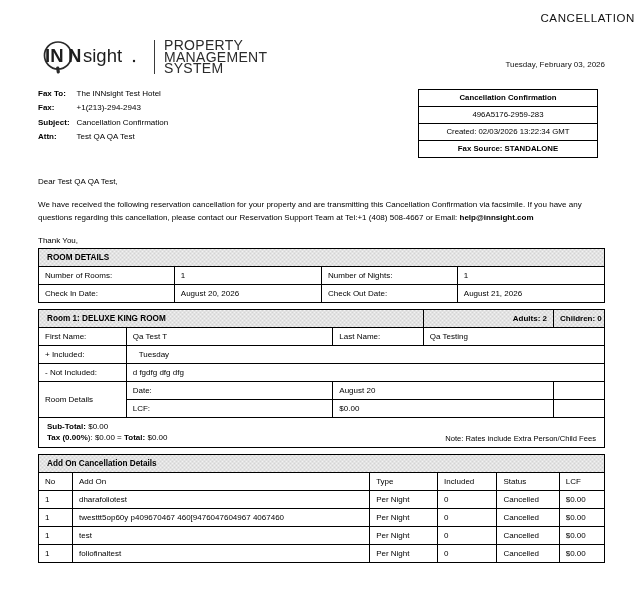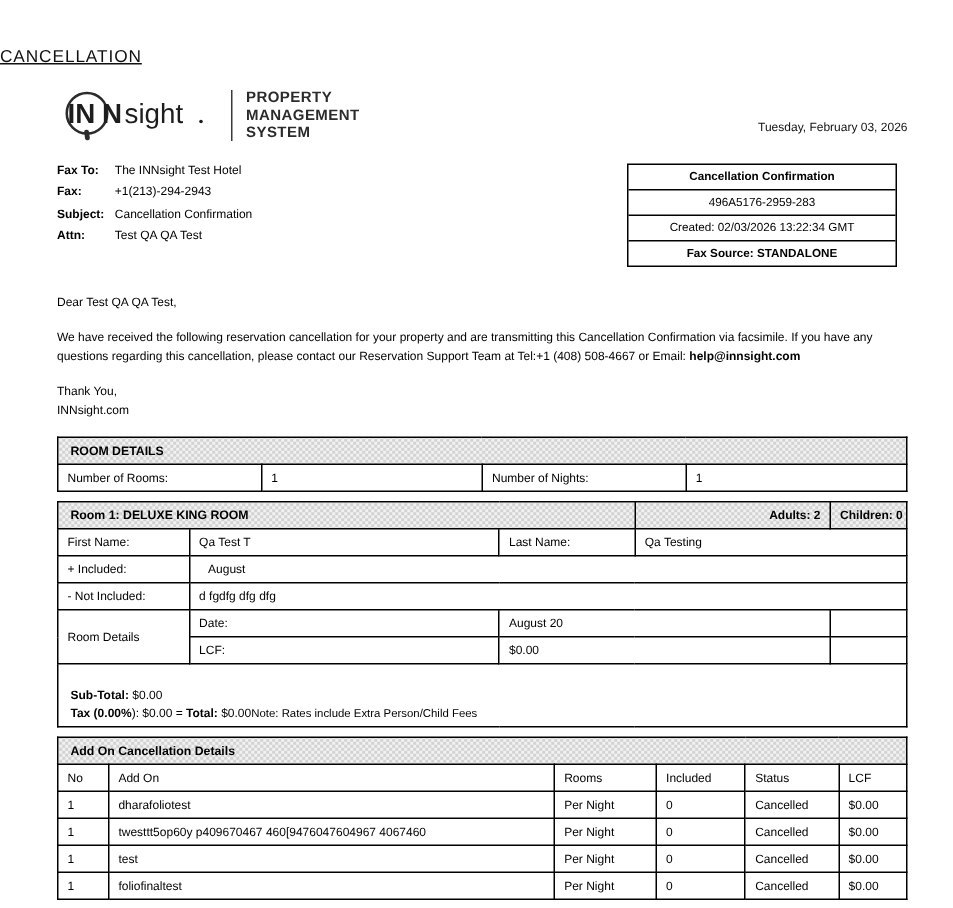--- a/index.html
+++ b/index.html
@@ -18,26 +18,25 @@
   }
   .page {
     width: 635px;
     height: 605px;
     position: relative;
     box-sizing: border-box;
   }
 
   
   .doc-title {
-    text-align: left;
+    text-align: right;
     font-size: 11.5px;
     letter-spacing: 0.6px;
-    padding-top: 32px;
+    padding-top: 12px;
     color: #111;
-    text-decoration: underline;
   }
 
   
   .header-row {
     display: flex;
     align-items: flex-start;
     padding: 16px 30px 0 38px;
   }
   .logo-block {
     display: flex;
@@ -50,22 +49,22 @@
     height: 34px;
   }
   .logo-svg { display:block; }
   .logo-divider {
     width: 1px;
     background: #3a3a3a;
     height: 34px;
     margin: 0 9px 0 6px;
   }
   .logo-words {
-    font-size: 10px;
-    font-weight: bold;
+    font-size: 14px;
+    font-weight: normal;
     line-height: 11.6px;
     letter-spacing: 0.3px;
     color: #2b2b2b;
   }
   .header-spacer { flex: 1 1 auto; }
   .doc-date {
     font-size: 8px;
     padding-top: 20px;
     white-space: nowrap;
     color: #111;
@@ -147,24 +146,23 @@
     font-weight: bold !important;
     font-size: 8.2px !important;
     padding: 3px 8px !important;
   }
   .room-head-cell { font-weight: bold !important; }
   .ta-right { text-align: right !important; }
 
   .totals-cell { padding: 3px 8px !important; }
   .totals-flex {
     display: flex;
-    justify-content: flex-start;
+    justify-content: space-between;
     align-items: flex-end;
     width: 100%;
-    margin-top: 12px;
   }
   .totals-left { font-size: 8px; line-height: 11.5px; }
   .totals-left .b { font-weight: bold; }
   .totals-note { font-size: 7.6px; white-space: nowrap; }
   .totals-note .b { font-weight: normal; }
 </style>
 </head>
 <body>
 
 <div class="page">
@@ -223,41 +221,46 @@
       <div class="conf-num">496A5176-2959-283</div>
       <div class="conf-created">Created: 02/03/2026 13:22:34 GMT</div>
       <div class="conf-source">Fax Source: STANDALONE</div>
     </div>
   </div>
 
   <div class="letter">
     <p>Dear Test QA QA Test,</p>
     <p><span>We have received the following reservation cancellation for your property and are transmitting this Cancellation Confirmation via facsimile. If you have any questions regarding this cancellation, please contact our Reservation Support Team at Tel:+1 (408) 508-4667 or Email:</span> <span class="b">help@innsight.com</span></p>
     <p class="tight">Thank You,</p>
-    <p>INNsight.com</p>
   </div>
 
   <div class="tbl-wrap">
 
     <table class="grid">
       <colgroup>
         <col style="width:24%">
           <col style="width:26%">
           <col style="width:24%">
           <col style="width:26%">
       </colgroup>
       <tbody>
           <tr>
         <td class="hatch sec-head" colspan="4">ROOM DETAILS</td>
       </tr>
       <tr>
         <td>Number of Rooms:</td>
         <td>1</td>
         <td>Number of Nights:</td>
         <td>1</td>
+      </tr>
+      <tr>
+        <td>Check In Date:</td>
+        <td>August 20, 2026</td>
+        <td>Check Out Date:</td>
+        <td>August 21, 2026</td>
       </tr>
     </tbody>
       </table>
 
     <table class="grid">
       <colgroup>
         <col style="width:15.5%">
           <col style="width:36.5%">
           <col style="width:16%">
           <col style="width:23%">
@@ -270,21 +273,21 @@
         <td class="hatch room-head-cell ta-right">Children: 0</td>
       </tr>
       <tr>
         <td>First Name:</td>
         <td>Qa Test T</td>
         <td>Last Name:</td>
         <td colspan="2">Qa Testing</td>
       </tr>
       <tr>
         <td>+ Included:</td>
-        <td colspan="4" style="padding-left:12px">August</td>
+        <td colspan="4" style="padding-left:12px">Tuesday</td>
       </tr>
       <tr>
         <td>- Not Included:</td>
         <td colspan="4">d fgdfg dfg dfg</td>
       </tr>
       <tr>
         <td rowspan="2">Room Details</td>
         <td>Date:</td>
         <td colspan="2">August 20</td>
         <td></td>
@@ -317,21 +320,21 @@
           <col style="width:11%">
           <col style="width:8%">
       </colgroup>
       <tbody>
           <tr>
         <td class="hatch sec-head" colspan="6">Add On Cancellation Details</td>
       </tr>
       <tr>
         <th>No</th>
         <th>Add On</th>
-        <th>Rooms</th>
+        <th>Type</th>
         <th>Included</th>
         <th>Status</th>
         <th>LCF</th>
       </tr>
       <tr>
         <td>1</td>
         <td>dharafoliotest</td>
         <td>Per Night</td>
         <td>0</td>
         <td>Cancelled</td>

